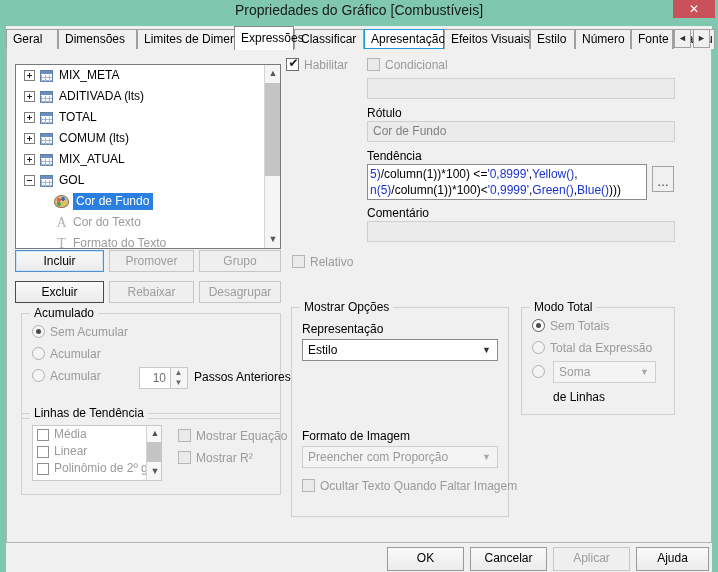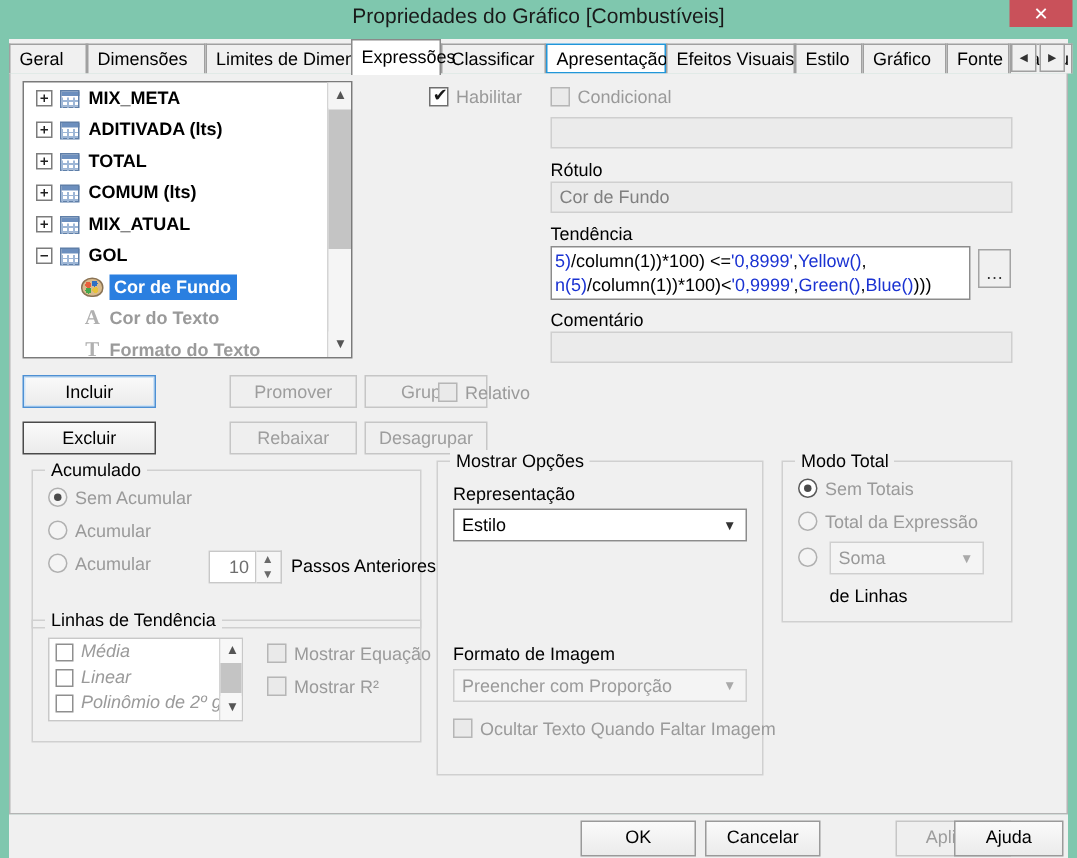--- a/index.html
+++ b/index.html
@@ -88,26 +88,25 @@
   #page {
     position: absolute; left: 6px; top: 49px;
     width: 706px; height: 494px;
     background: #f0f0f0;
     border: 1px solid #b4b4b4;
     border-top: none;
   }
 
   
   #tree-wrap {
-    position: absolute; left: 8px; top: 5px;
-    width: 220px; height: 185px;
+    position: absolute; left: 8px; top: 15px;
+    width: 266px; height: 185px;
     background: #ffffff;
     border: 1px solid #7a7a7a;
     overflow: hidden;
-    font-weight: bold;
   }
   .tree-row {
     position: relative;
     height: 21px;
     line-height: 21px;
     white-space: nowrap;
     padding-left: 8px;
     font-size: 12px;
     cursor: default;
   }
@@ -197,21 +196,21 @@
     position: absolute;
     height: 22px;
     line-height: 20px;
     text-align: center;
     background: linear-gradient(#fafafa,#ebebeb);
     border: 1px solid #9a9a9a;
     font-size: 12px;
     cursor: pointer;
     color: #000;
   }
-  .btn.disabled { color: #9d9d9d; background: #efefef; border-color: #c6c6c6; cursor: default; margin-left: 44px; }
+  .btn.disabled { color: #9d9d9d; background: #efefef; border-color: #c6c6c6; cursor: default; }
   .btn.focus { border: 1px solid #4d90d4; box-shadow: inset 0 0 0 1px #cfe4f7; }
   .btn.dark { border: 1px solid #4a4a4a; }
 
   
   .group {
     position: absolute;
     border: 1px solid #d0d0d0;
   }
   .group > .gtitle {
     position: absolute; top: -8px; left: 8px;
@@ -332,21 +331,20 @@
   #trendlist {
     position: absolute;
     background: #fff;
     border: 1px solid #c8c8c8;
     overflow: hidden;
   }
   #trendlist .trow {
     position: relative; height: 17px; line-height: 17px;
     font-size: 12px; color: #9a9a9a; padding-left: 4px;
     white-space: nowrap;
-    font-style: italic;
   }
   #trendlist .trow .cb {
     display: inline-block; width: 12px; height: 12px;
     border: 1px solid #8f8f8f; background: #fff;
     vertical-align: middle; margin-right: 5px;
   }
   #trendlist .trow .tl { vertical-align: middle; }
 
   
   #bottombar {
@@ -367,21 +365,21 @@
 
   <div id="tabstrip">
     <div class="tab" style="left:0px;width:52px;">Geral</div>
     <div class="tab" style="left:52px;width:79px;">Dimensões</div>
     <div class="tab" style="left:131px;width:124px;">Limites de Dimensão</div>
     <div class="tab active" style="left:228px;width:60px;top:0px;">Expressões</div>
     <div class="tab" style="left:288px;width:70px;">Classificar</div>
     <div class="tab hl" style="left:358px;width:80px;">Apresentação</div>
     <div class="tab" style="left:438px;width:86px;">Efeitos Visuais</div>
     <div class="tab" style="left:524px;width:45px;">Estilo</div>
-    <div class="tab" style="left:569px;width:56px;">Gráfico</div>
+    <div class="tab" style="left:569px;width:56px;">Número</div>
     <div class="tab" style="left:625px;width:42px;">Fonte</div>
     <div class="tab" style="left:667px;width:42px;overflow:hidden;">Layou</div>
     <div class="tabscroll" style="left:668px;">◄</div>
     <div class="tabscroll" style="left:687px;">►</div>
   </div>
 
   <div id="page">
 
     <div id="tree-wrap">
       <div class="tree-row" style="top:0">

